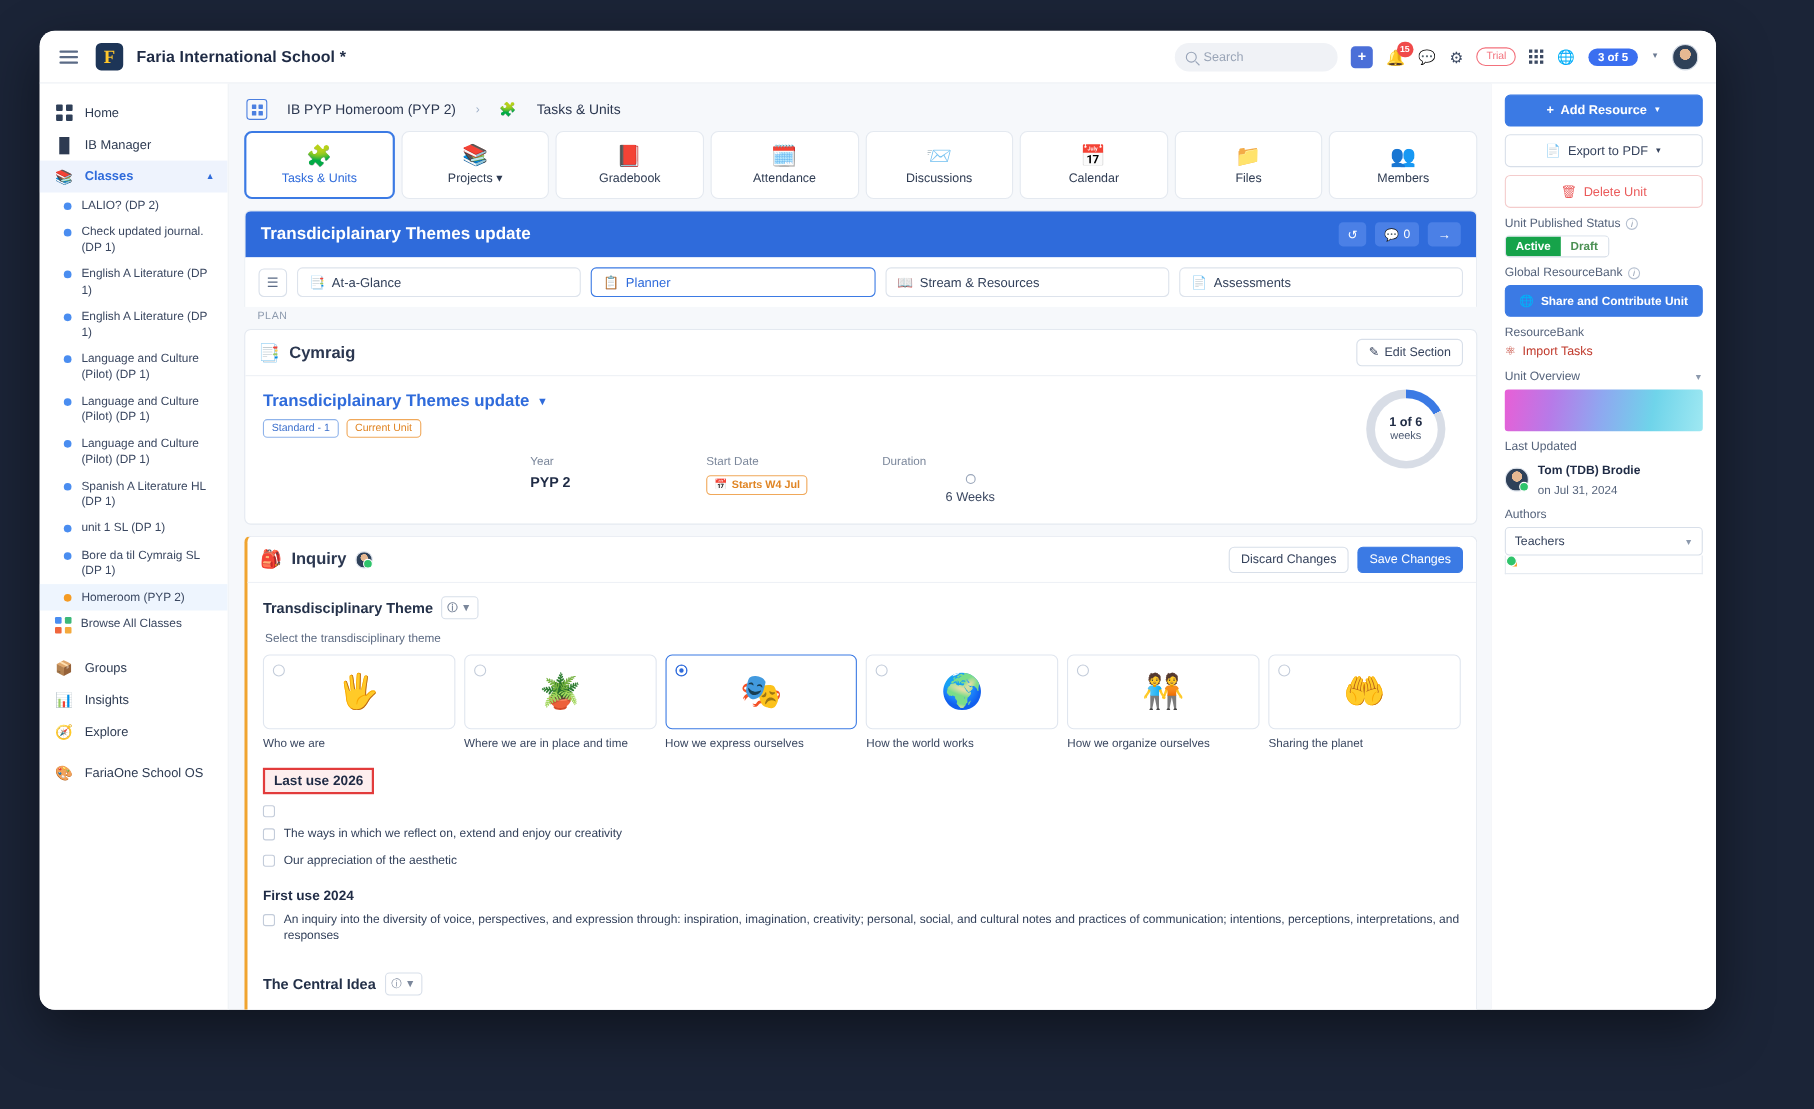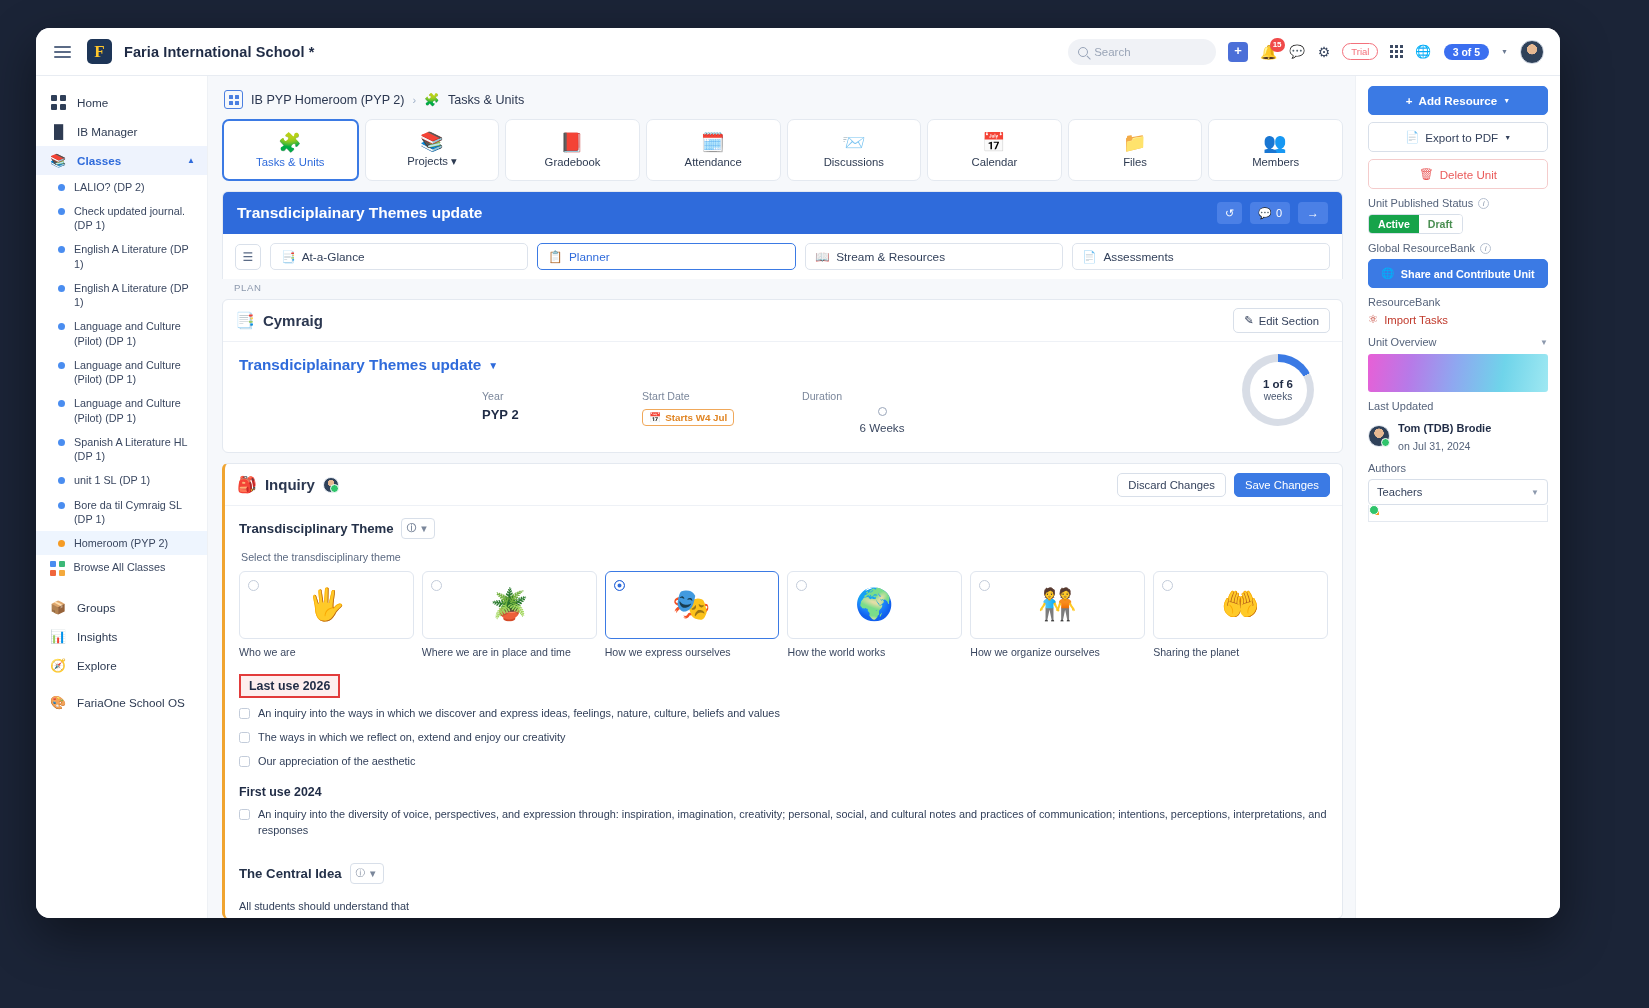--- a/index.html
+++ b/index.html
@@ -118,21 +118,21 @@
     font-size: 10.8px; color: #3a4760; line-height: 1.32;
   }
   .class-row.sel { background: #eef5fe; }
   .cdot { width: 7px; height: 7px; border-radius: 50%; background: #4a8df0; flex: 0 0 7px; margin-top: 4px; }
   .cdot.orange { background: #f59b23; }
   .nav-gap { height: 12px; }
 
   
   .center { flex: 1; min-width: 0; background: #f6f8fb; padding: 10px 0 0 0; overflow: hidden; position: relative; }
   .centerinner { padding: 0 12px 0 14px; }
-  .breadcrumb { display: flex; align-items: center; gap: 8px; font-size: 12.6px; color: #2b3750; padding: 4px 0 10px 2px; }
+  .breadcrumb { display: flex; align-items: center; gap: 18px; font-size: 12.6px; color: #2b3750; padding: 4px 0 10px 2px; }
   .bc-icon {
     width: 19px; height: 19px; border: 1.3px solid #4b7fe0; border-radius: 3px;
     display: grid; grid-template-columns: 4px 4px; gap: 2px;
     align-content: center; justify-content: center;
   }
   .bc-icon i { width: 4px; height: 4px; background: #4b7fe0; display: block; border-radius: .5px; }
   .bc-sep { color: #9fb0c8; font-size: 11px; }
 
   .tabcards { display: flex; gap: 6px; }
   .tabcard {
@@ -559,20 +559,24 @@
               <span class="btn">
                 <span>✎</span>
                 <span>Edit Section</span>
               </span>
             </div>
             <div class="summary-body">
               <div class="unitname">
                 <span>Transdiciplainary Themes update</span>
                 <span class="chevdown">▼</span>
               </div>
+              <div class="pillrow">
+                <span class="pill blue">Standard - 1</span>
+                <span class="pill orange">Current Unit</span>
+              </div>
               <div class="meta-row">
                 <div class="meta-col first"></div>
                 <div class="meta-col">
                   <div class="meta-k">Year</div>
                   <div class="meta-v">PYP 2</div>
                 </div>
                 <div class="meta-col">
                   <div class="meta-k">Start Date</div>
                   <div class="date-chip">
                     <span>📅</span>
@@ -650,21 +654,20 @@
                 <div>How we express ourselves</div>
                 <div>How the world works</div>
                 <div>How we organize ourselves</div>
                 <div>Sharing the planet</div>
               </div>
 
               <div class="lastuse">Last use 2026</div>
 
               <div class="checkline">
                 <span class="cbox"></span>
-                <span class="checktext">An inquiry into the ways in which we discover and express ideas, feelings, nature, culture, beliefs and values</span>
               </div>
               <div class="checkline">
                 <span class="cbox"></span>
                 <span class="checktext">The ways in which we reflect on, extend and enjoy our creativity</span>
               </div>
               <div class="checkline">
                 <span class="cbox"></span>
                 <span class="checktext">Our appreciation of the aesthetic</span>
               </div>
 

